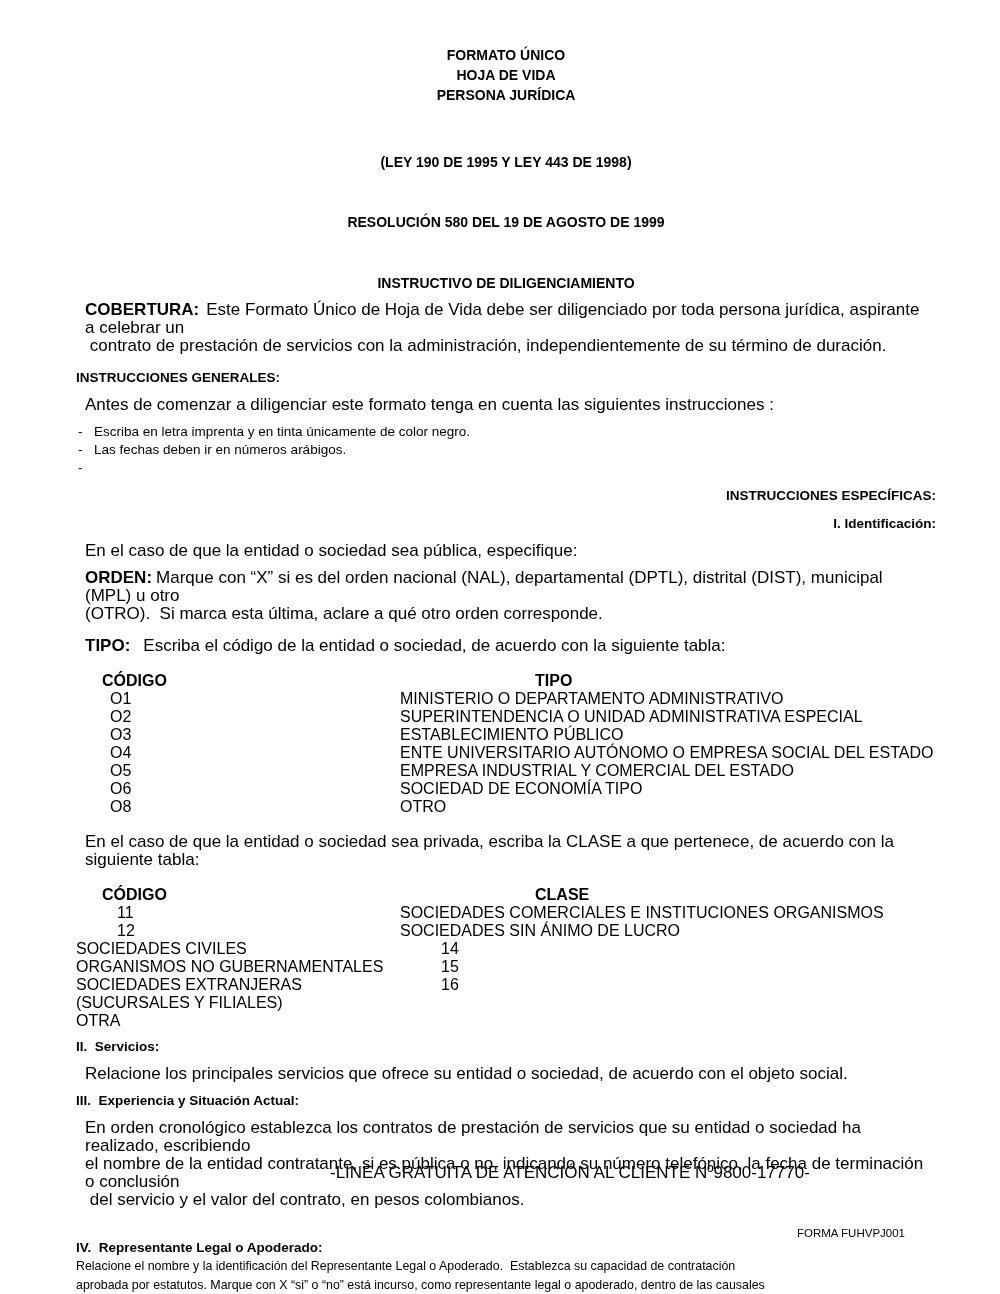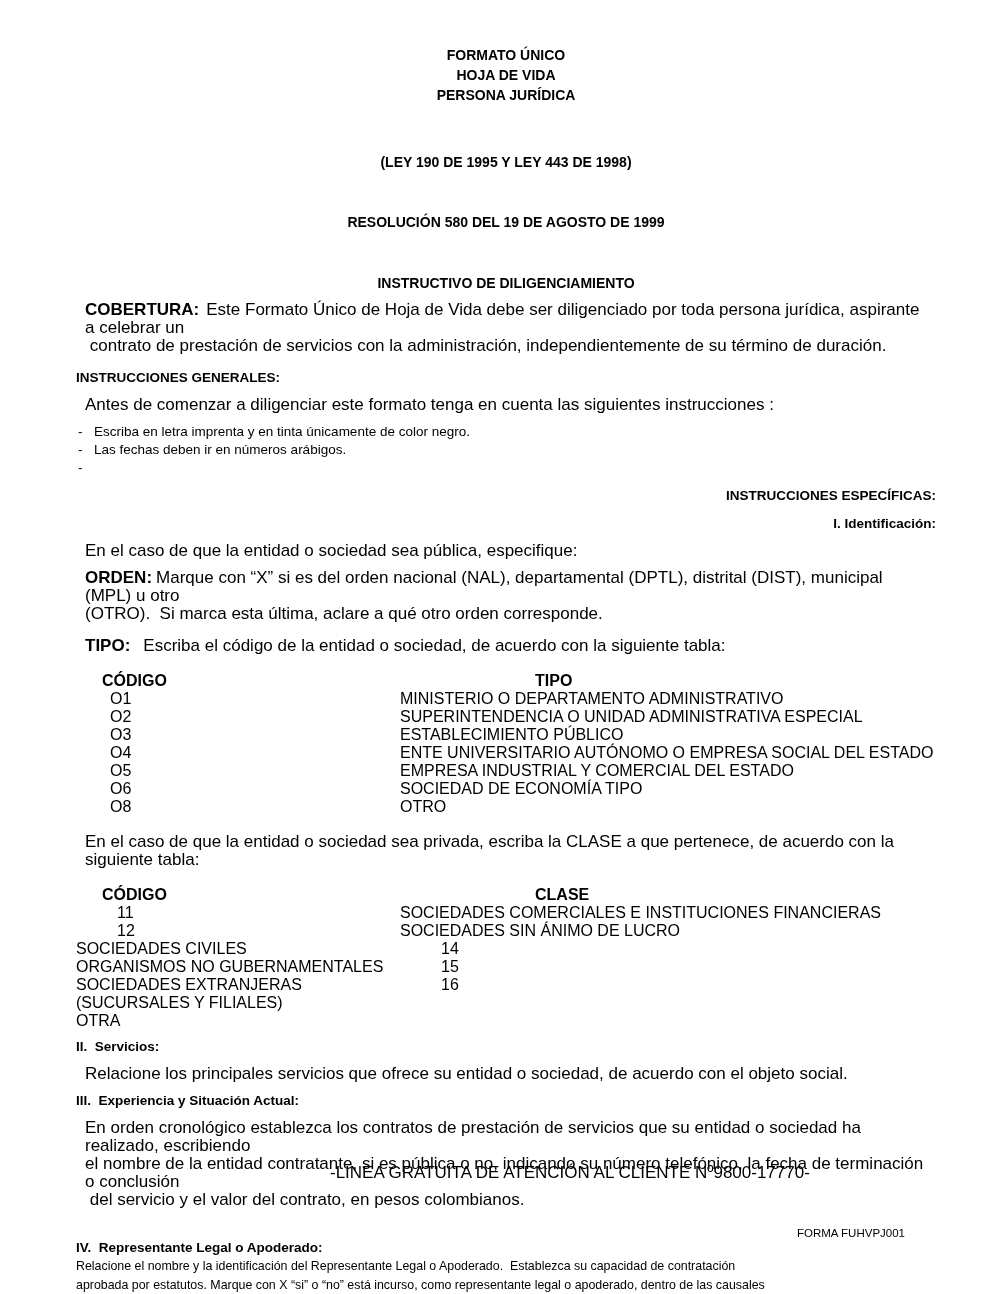--- a/index.html
+++ b/index.html
@@ -166,21 +166,21 @@
       <div class="c1">O8</div>
       <div class="c2">OTRO</div>
     </div>
 
     <p class="para mt-table">En el caso de que la entidad o sociedad sea privada, escriba la CLASE a que pertenece, de acuerdo con la siguiente tabla:</p>
 
     <div class="tbl tbl-clase mt-table">
       <div class="c1h">CÓDIGO</div>
       <div class="c2h">CLASE</div>
       <div class="c1">11</div>
-      <div class="c2">SOCIEDADES COMERCIALES E INSTITUCIONES FINANCIERAS</div>
+      <div class="c2">SOCIEDADES COMERCIALES E INSTITUCIONES ORGANISMOS</div>
       <div class="c1">12</div>
       <div class="c2">SOCIEDADES SIN ÁNIMO DE LUCRO</div>
       <div class="c2">SOCIEDADES CIVILES</div>
       <div class="c1">14</div>
       <div class="c2">ORGANISMOS NO GUBERNAMENTALES</div>
       <div class="c1">15</div>
       <div class="c2">SOCIEDADES EXTRANJERAS (SUCURSALES Y FILIALES)</div>
       <div class="c1">16</div>
       <div class="c2">OTRA</div>
     </div>

